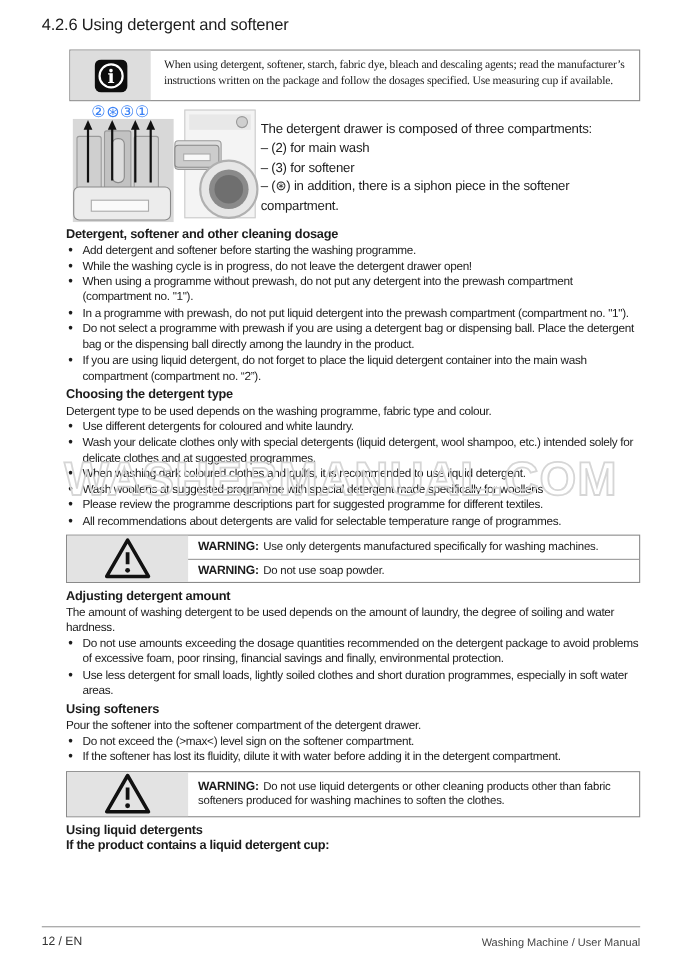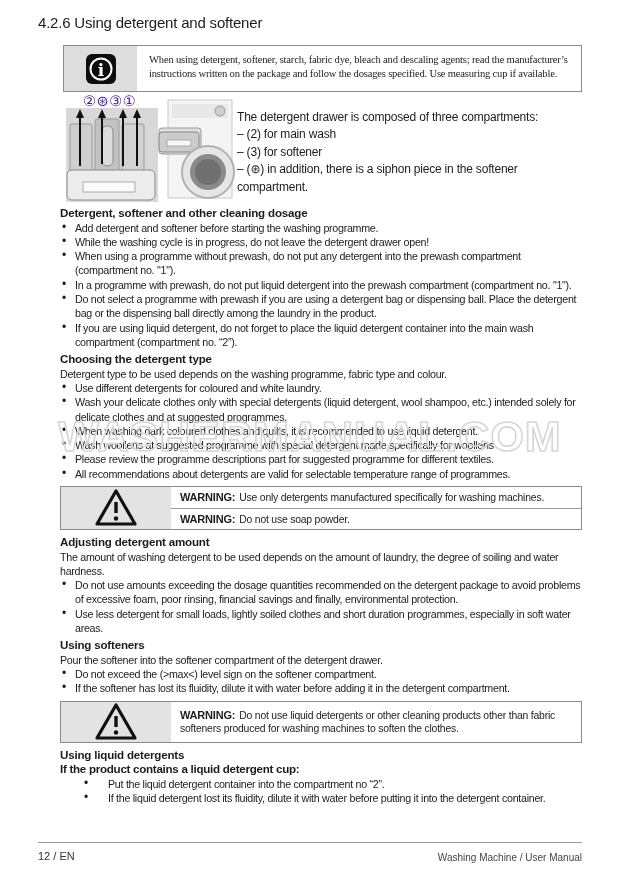--- a/index.html
+++ b/index.html
@@ -5,21 +5,21 @@
   * { box-sizing: border-box; margin: 0; padding: 0; }
   html,body { width:620px; height:880px; background:#fff; }
   body { font-family:"Liberation Sans", sans-serif; color:#1c1c1c; position:relative; overflow:hidden; }
 
   .page-title { position:absolute; left:38px; top:14px; font-size:15px; font-weight:normal; letter-spacing:-0.2px;text-align:center; }
 
   .infobox { position:absolute; left:63px; top:45px; width:519px; height:47px; border:1px solid #8a8a8a; display:flex; }
   .infobox .icon-cell { width:73px; background:#ddd; display:flex; align-items:center; justify-content:center; }
   .infobox .text-cell { flex:1; font-size:10.6px; line-height:13.8px; letter-spacing:-0.2px; padding:7px 10px 0 12px; color:#222;font-family:Liberation Serif, serif; }
 
-  .fig-labels { position:absolute; left:83px; top:93px; font-size:14.5px; letter-spacing:0.5px; color:#4c1d95; }
+  .fig-labels { position:absolute; left:83px; top:93px; font-size:14.5px; letter-spacing:0.5px; color:#3b82f6; }
   .drawer-svg { position:absolute; left:66px; top:108px; }
   .machine-svg { position:absolute; left:158px; top:98px; }
 
   .fig-caption { position:absolute; left:237px; top:109px; width:348px; font-size:12px; line-height:17.4px; letter-spacing:-0.2px; }
 
   .flow { position:absolute; left:60px; top:206px; width:522px; font-size:10.7px; line-height:14.3px; letter-spacing:-0.28px; }
   .flow h3 { font-size:11.6px; line-height:14.5px; letter-spacing:-0.2px; margin-top:3px; }
   .flow h3:first-child { margin-top:0; }
   .flow .boldline { font-weight:bold; font-size:11.6px; }
   .flow ul { list-style:none; }
@@ -160,24 +160,20 @@
         <circle cx="22" cy="30.5" r="2.2" fill="#111"></circle>
       </svg>
     </div>
     <div class="warn-rows">
       <div class="warn-row"><b>WARNING:</b><span>Do not use liquid detergents or other cleaning products other than fabric softeners produced for washing machines to soften the clothes.</span></div>
     </div>
   </div>
 
   <h3>Using liquid detergents</h3>
   <div class="boldline">If the product contains a liquid detergent cup:</div>
-  <ul class="wide">
-    <li>Put the liquid detergent container into the compartment no “2”.</li>
-    <li>If the liquid detergent lost its fluidity, dilute it with water before putting it into the detergent container.</li>
-  </ul>
 
 </div>
 
 <div class="watermark">WASHERMANUAL.COM</div>
 
 <div class="footer-line"></div>
 <div class="footer-left">12 / EN</div>
 <div class="footer-right">Washing Machine / User Manual</div>
 
 </body></html>

